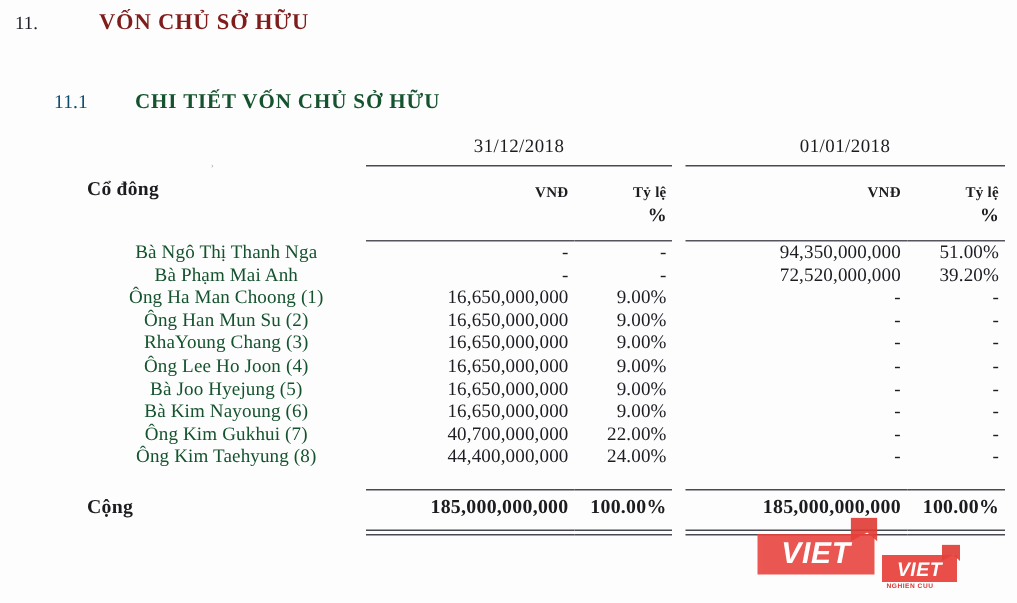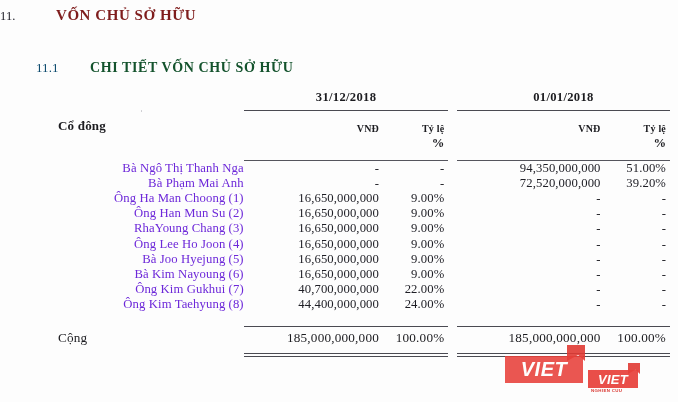--- a/index.html
+++ b/index.html
@@ -25,21 +25,21 @@
   }
 
   
   .sec-head {
     position: absolute;
     display: flex;
     align-items: baseline;
     white-space: nowrap;
   }
   #sec-11 {
-    left: 0;
+    left: 10px;
     top: 7px;
   }
   #sec-11 .num {
     width: 56px;
     font-size: 12.5px;
     letter-spacing: .1px;
     color: #20202a;
   }
   #sec-11 .ttl {
     font-size: 15px;
@@ -86,21 +86,21 @@
 
   td, th {
     padding: 0;
     vertical-align: bottom;
     font-weight: normal;
   }
 
   
   .grp {
     text-align: center;
-    font-weight: bold;
+    font-weight: normal;
     font-size: 12.6px;
     letter-spacing: .3px;
     padding-bottom: 1px;
     height: 17px;
   }
   .rule-grp {
     height: 5px;
   }
   .rule-grp div {
     height: 1px;
@@ -150,23 +150,23 @@
   }
 
   
   .r td {
     height: 15.1px;
     font-size: 12.7px;
     letter-spacing: .1px;
     white-space: nowrap;
   }
   .r .nm {
-    text-align: right;
+    text-align: center;
     padding-left: 0;
-    color: #6d28d9;
+    color: #14532d;
   }
   .r .vl {
     text-align: right;
     padding-right: 4px;
     color: #1d1d24;
   }
 
   
   .pre-total td {
     height: 9px;
@@ -174,21 +174,21 @@
   .rule-total {
     height: 6px;
   }
   .rule-total div {
     height: 1px;
     background: #4a4a52;
   }
 
   .tot td {
     height: 22px;
-    font-weight: normal;
+    font-weight: bold;
     font-size: 13.2px;
     letter-spacing: .2px;
     white-space: nowrap;
     vertical-align: middle;
   }
   .tot .nm  { text-align: left; }
   .tot .vl  { text-align: right; padding-right: 4px; }
 
   .rule-dbl {
     height: 8px;

